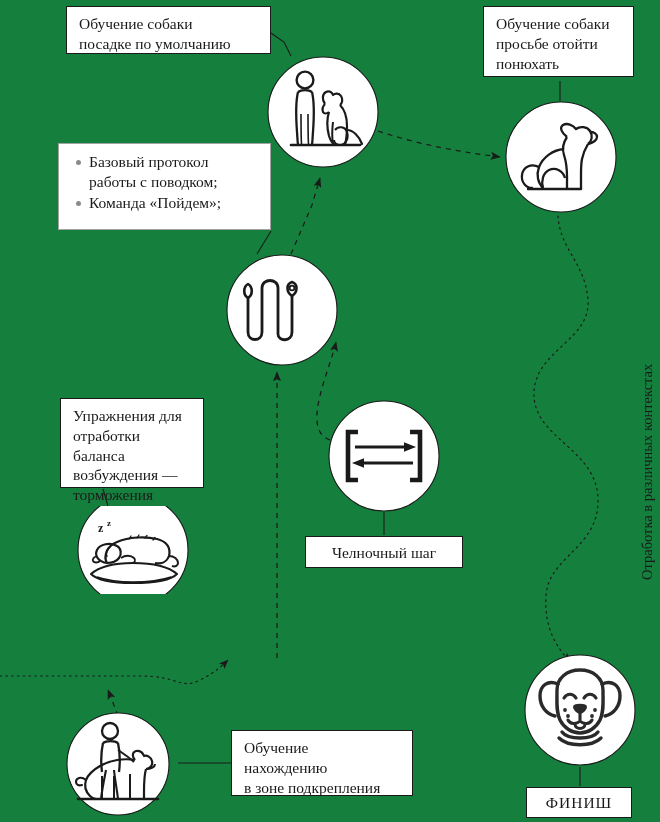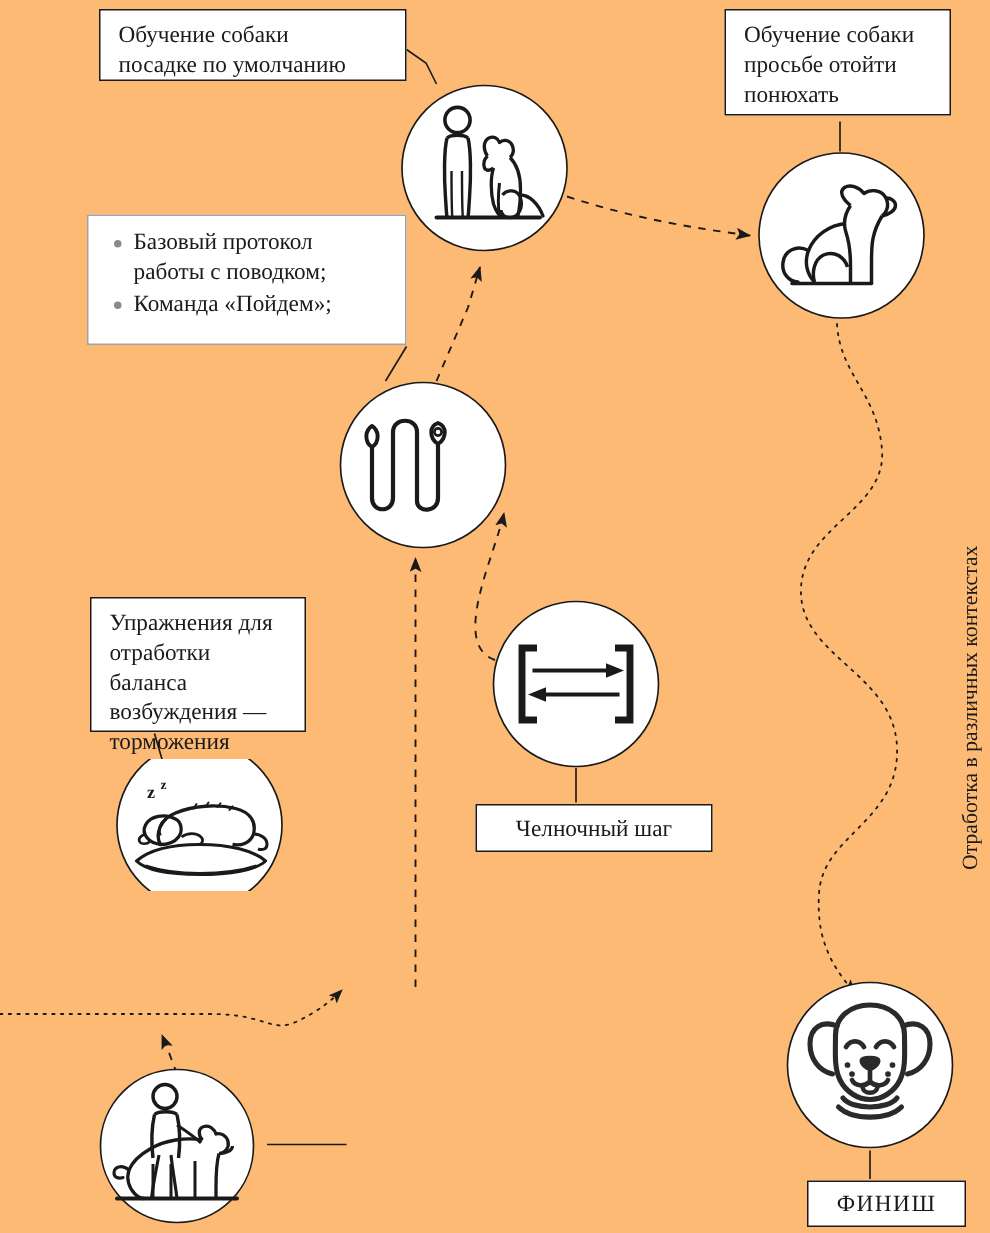--- a/index.html
+++ b/index.html
@@ -8,21 +8,21 @@
     background: #ffffff;
   }
   body {
     font-family: "Liberation Serif", "DejaVu Serif", serif;
     color: #1a1a1a;
   }
   #canvas {
     position: relative;
     width: 660px;
     height: 822px;
-    background: #fdba74;
+    background: #15803d;
     overflow: hidden;
   }
   svg.layer {
     position: absolute;
     left: 0;
     top: 0;
     width: 660px;
     height: 822px;
     pointer-events: none;
   }
@@ -33,21 +33,20 @@
     background: #ffffff;
     font-size: 15.5px;
     line-height: 1.28;
     color: #1a1a1a;
     padding: 7px 10px 7px 12px;
     white-space: pre-line;
   }
   .box.center {
     text-align: center;
     padding: 6px 8px;
-    margin-left: 12px;
   }
   .bullets {
     position: absolute;
     box-sizing: border-box;
     border: 1px solid #a3a3a3;
     background: #ffffff;
     font-size: 15.5px;
     line-height: 1.28;
     color: #1a1a1a;
     padding: 8px 8px 8px 10px;
@@ -148,20 +147,23 @@
     </ul>
   </div>
 
   <div class="box" style="left:60px; top:398px; width:144px; height:90px;">Упражнения для
 отработки баланса
 возбуждения —
 торможения</div>
 
   <div class="box center" style="left:305px; top:536px; width:158px; height:32px; line-height:19px;">Челночный шаг</div>
 
+  <div class="box" style="left:231px; top:730px; width:182px; height:66px;">Обучение
+нахождению
+в зоне подкрепления</div>
 
   <div class="box center" style="left:526px; top:787px; width:106px; height:31px; line-height:18px; letter-spacing:1px;">ФИНИШ</div>
 
   <div class="vlabel" style="left:639px; top:580px;">Отработка в различных контекстах</div>
 
   <div class="node" style="left:267px; top:56px; width:112px; height:112px;">
     <svg width="112" height="112" viewBox="0 0 112 112">
       <circle cx="56" cy="56" r="55" fill="#ffffff" stroke="#1a1a1a" stroke-width="1.1"></circle>
 
       <line x1="24" y1="89" x2="93" y2="89" stroke="#1a1a1a" stroke-width="2.6" stroke-linecap="round"></line>

